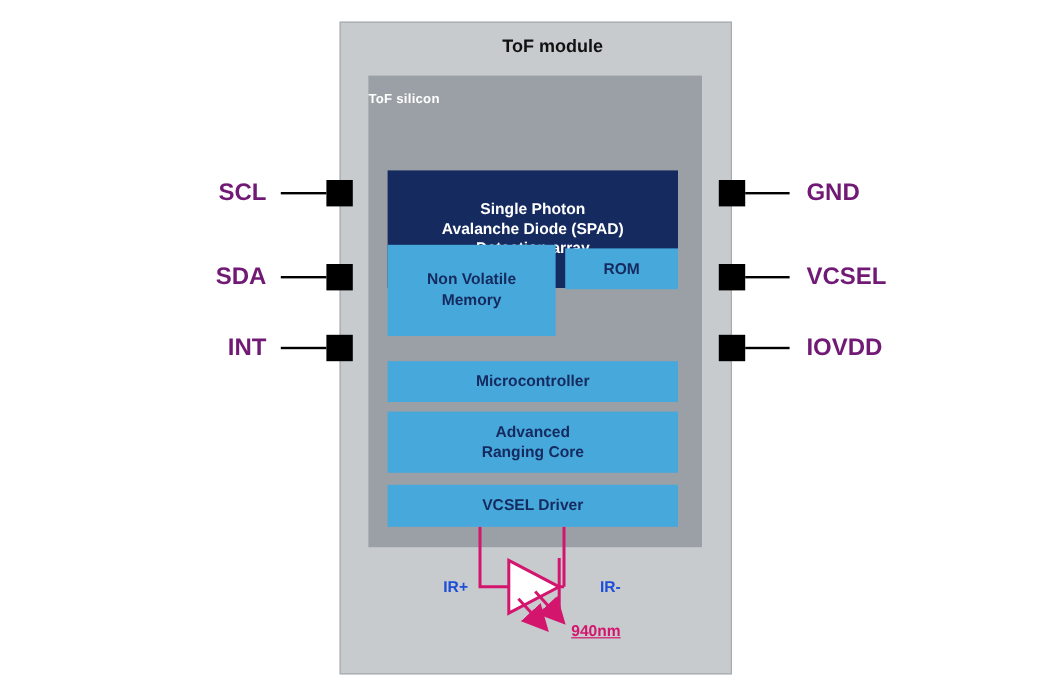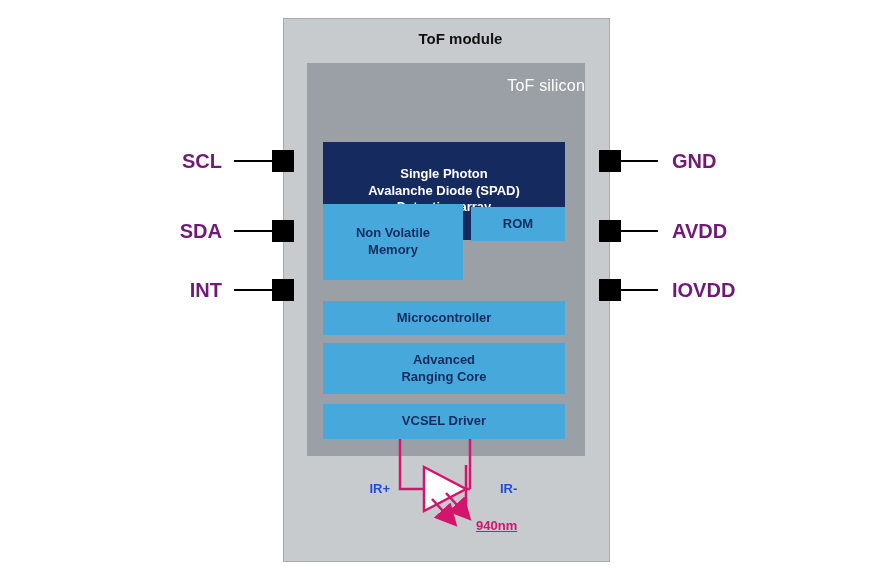--- a/index.html
+++ b/index.html
@@ -4,21 +4,21 @@
 <style>
   * { margin:0; padding:0; box-sizing:border-box; }
   html,body { background:#fff; font-family:"Liberation Sans", sans-serif; }
   .canvas { position:relative; width:882px; height:581px; background:#fff; overflow:hidden; margin:0 auto; }
   .abs { position:absolute; }
 
   .module  { background:var(--module_bg); border:1px solid #a6abae; }
   .silicon { background:var(--silicon_bg); }
 
   .title    { font-weight:bold; font-size:15px; color:#111; text-align:center;padding-left:28px; }
-  .siltitle { font-weight:normal; font-size:16px; color:#fff; text-align:right; letter-spacing:.2px; }
+  .siltitle { font-weight:bold; font-size:11px; color:#fff; text-align:left; letter-spacing:.2px; }
 
   .block {
     display:flex; align-items:center; justify-content:center;
     text-align:center; white-space:pre-line;
     font-weight:bold; font-size:13px; line-height:1.3;
     color:var(--block_text); background:var(--block_bg);
   }
   .block.spad { background:var(--spad_bg); color:#fff;margin-top:44px; }
 
   .pin  { width:22px; height:22px; background:var(--pin_black); }
@@ -67,21 +67,21 @@
   <div class="abs pinlabel l" style="left:140px; top:280px; width:82px;">INT</div>
   <div class="abs wire" style="left:234px; top:289px; width:38px;"></div>
   <div class="abs pin" style="left:272px; top:279px;"></div>
 
   <div class="abs pin" style="left:599px; top:150px;"></div>
   <div class="abs wire" style="left:621px; top:160px; width:37px;"></div>
   <div class="abs pinlabel r" style="left:672px; top:151px; width:90px;">GND</div>
 
   <div class="abs pin" style="left:599px; top:220px;"></div>
   <div class="abs wire" style="left:621px; top:230px; width:37px;"></div>
-  <div class="abs pinlabel r" style="left:672px; top:221px; width:90px;">AVDD</div>
+  <div class="abs pinlabel r" style="left:672px; top:221px; width:90px;">VCSEL</div>
 
   <div class="abs pin" style="left:599px; top:279px;"></div>
   <div class="abs wire" style="left:621px; top:289px; width:37px;"></div>
   <div class="abs pinlabel r" style="left:672px; top:280px; width:90px;">IOVDD</div>
 
   <svg class="abs" style="left:370px; top:439px;" width="230" height="135" viewBox="0 0 230 135">
     <defs>
       <marker id="ah" markerWidth="9" markerHeight="9" refX="7" refY="4.5" orient="auto">
         <path class="mgf" d="M0 0 L9 4.5 L0 9 Z"></path>
       </marker>

